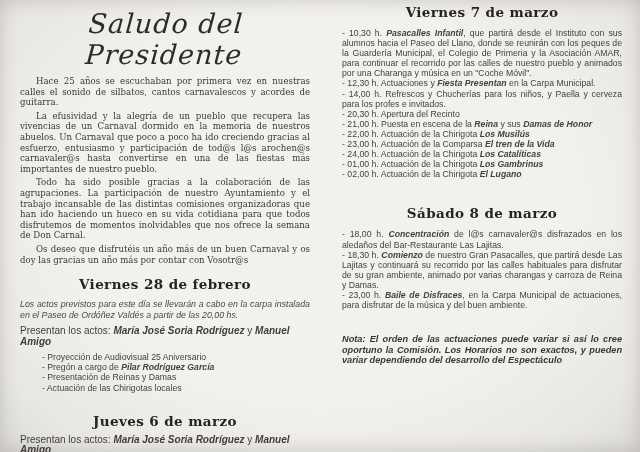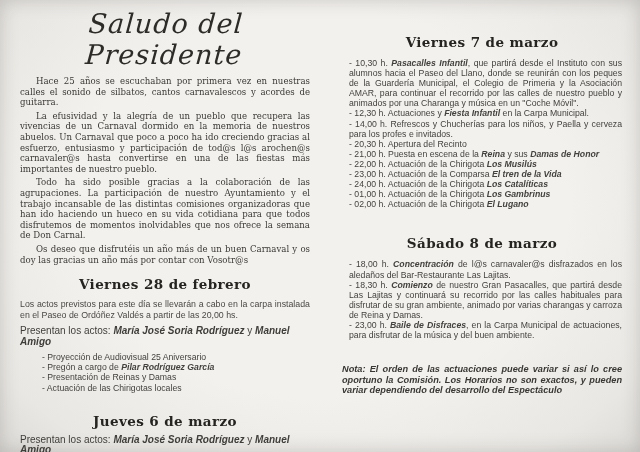--- a/index.html
+++ b/index.html
@@ -9,21 +9,21 @@
     background:#dddbd7;
     overflow:hidden;
   }
   .page{
     position:relative;width:640px;height:452px;
     background:radial-gradient(ellipse at 50% 45%, #f3f1ee 55%, #e9e7e3 85%, #dcdad6 100%);
     box-shadow:inset 0 0 18px rgba(90,88,84,.25);
     color:#3c3a36;
   }
   .col-left{position:absolute;left:20px;top:6px;width:290px;}
-  .col-right{position:absolute;left:342px;top:34px;width:280px;}
+  .col-right{position:absolute;left:342px;top:4px;width:280px;}
 
   .title{
     font-family:"DejaVu Serif",serif;
     font-style:italic;
     font-size:27px;
     text-align:center;
     color:#2e2c29;
     letter-spacing:1px;
     margin:2px 0 6px 0;
     transform:skewX(-4deg);
@@ -44,36 +44,37 @@
     letter-spacing:.4px;
     text-align:center;
     color:#262420;
     margin:0;
   }
   .h-v28{margin-top:11px;}
   .h-j6{margin-top:20px;text-align:center;}
   .h-s8{margin-top:26px;}
 
   .lead{
+    font-style:italic;
     font-size:8.8px;
     line-height:10.6px;
     color:#4a4844;
     margin-top:7px;
     text-align:justify;
   }
   .presenters{
     font-size:10px;
     line-height:10.5px;
     margin-top:6px;
     color:#403e3a;
   }
   .schedule{font-size:8.7px;line-height:10.1px;color:#44423e;}
   .schedule .item{margin:0;text-align:justify;}
   .list-indent{padding-left:22px;margin-top:5px;}
-  .list-flush{margin-top:8px;margin-left:7px;}
+  .list-flush{margin-top:8px;}
   .b{font-weight:bold;}
   .i{font-style:italic;}
   .nota{
     font-size:9.2px;
     line-height:10.6px;
     font-weight:bold;
     font-style:italic;
     color:#3a3834;
     margin-top:24px;
     text-align:justify;
@@ -109,21 +110,21 @@
     <div class="schedule list-indent">
         <div class="item"><span>- 19,30 h. Apertura del Recinto</span></div>
         <div class="item"><span>- 20,00 h. Coronación de </span><span class="b i">Reinas y Damas</span></div>
       </div>
   </div>
 
   <div class="col-right">
     <div class="heading">Viernes 7 de marzo</div>
     <div class="schedule list-flush">
         <div class="item"><span>- 10,30 h. </span><span class="b i">Pasacalles Infantil</span><span>, que partirá desde el Instituto con sus alumnos hacia el Paseo del Llano, donde se reunirán con los peques de la Guardería Municipal, el Colegio de Primeria y la Asociación AMAR, para continuar el recorrido por las calles de nuestro pueblo y animados por una Charanga y música en un "Coche Móvil".</span></div>
-        <div class="item"><span>- 12,30 h. Actuaciones y </span><span class="b i">Fiesta Infantil</span><span> en la Carpa Municipal.</span></div>
+        <div class="item"><span>- 12,30 h. Actuaciones y </span><span class="b i">Fiesta Presentan</span><span> en la Carpa Municipal.</span></div>
         <div class="item"><span>- 14,00 h. Refrescos y Chucherías para los niños, y Paella y cerveza para los profes e invitados.</span></div>
         <div class="item"><span>- 20,30 h. Apertura del Recinto</span></div>
         <div class="item"><span>- 21,00 h. Puesta en escena de la </span><span class="b i">Reina</span><span> y sus </span><span class="b i">Damas de Honor</span></div>
         <div class="item"><span>- 22,00 h. Actuación de la Chirigota </span><span class="b i">Los Musilús</span></div>
         <div class="item"><span>- 23,00 h. Actuación de la Comparsa </span><span class="b i">El tren de la Vida</span></div>
         <div class="item"><span>- 24,00 h. Actuación de la Chirigota </span><span class="b i">Los Catalíticas</span></div>
         <div class="item"><span>- 01,00 h. Actuación de la Chirigota </span><span class="b i">Los Gambrinus</span></div>
         <div class="item"><span>- 02,00 h. Actuación de la Chirigota </span><span class="b i">El Lugano</span></div>
       </div>
 

